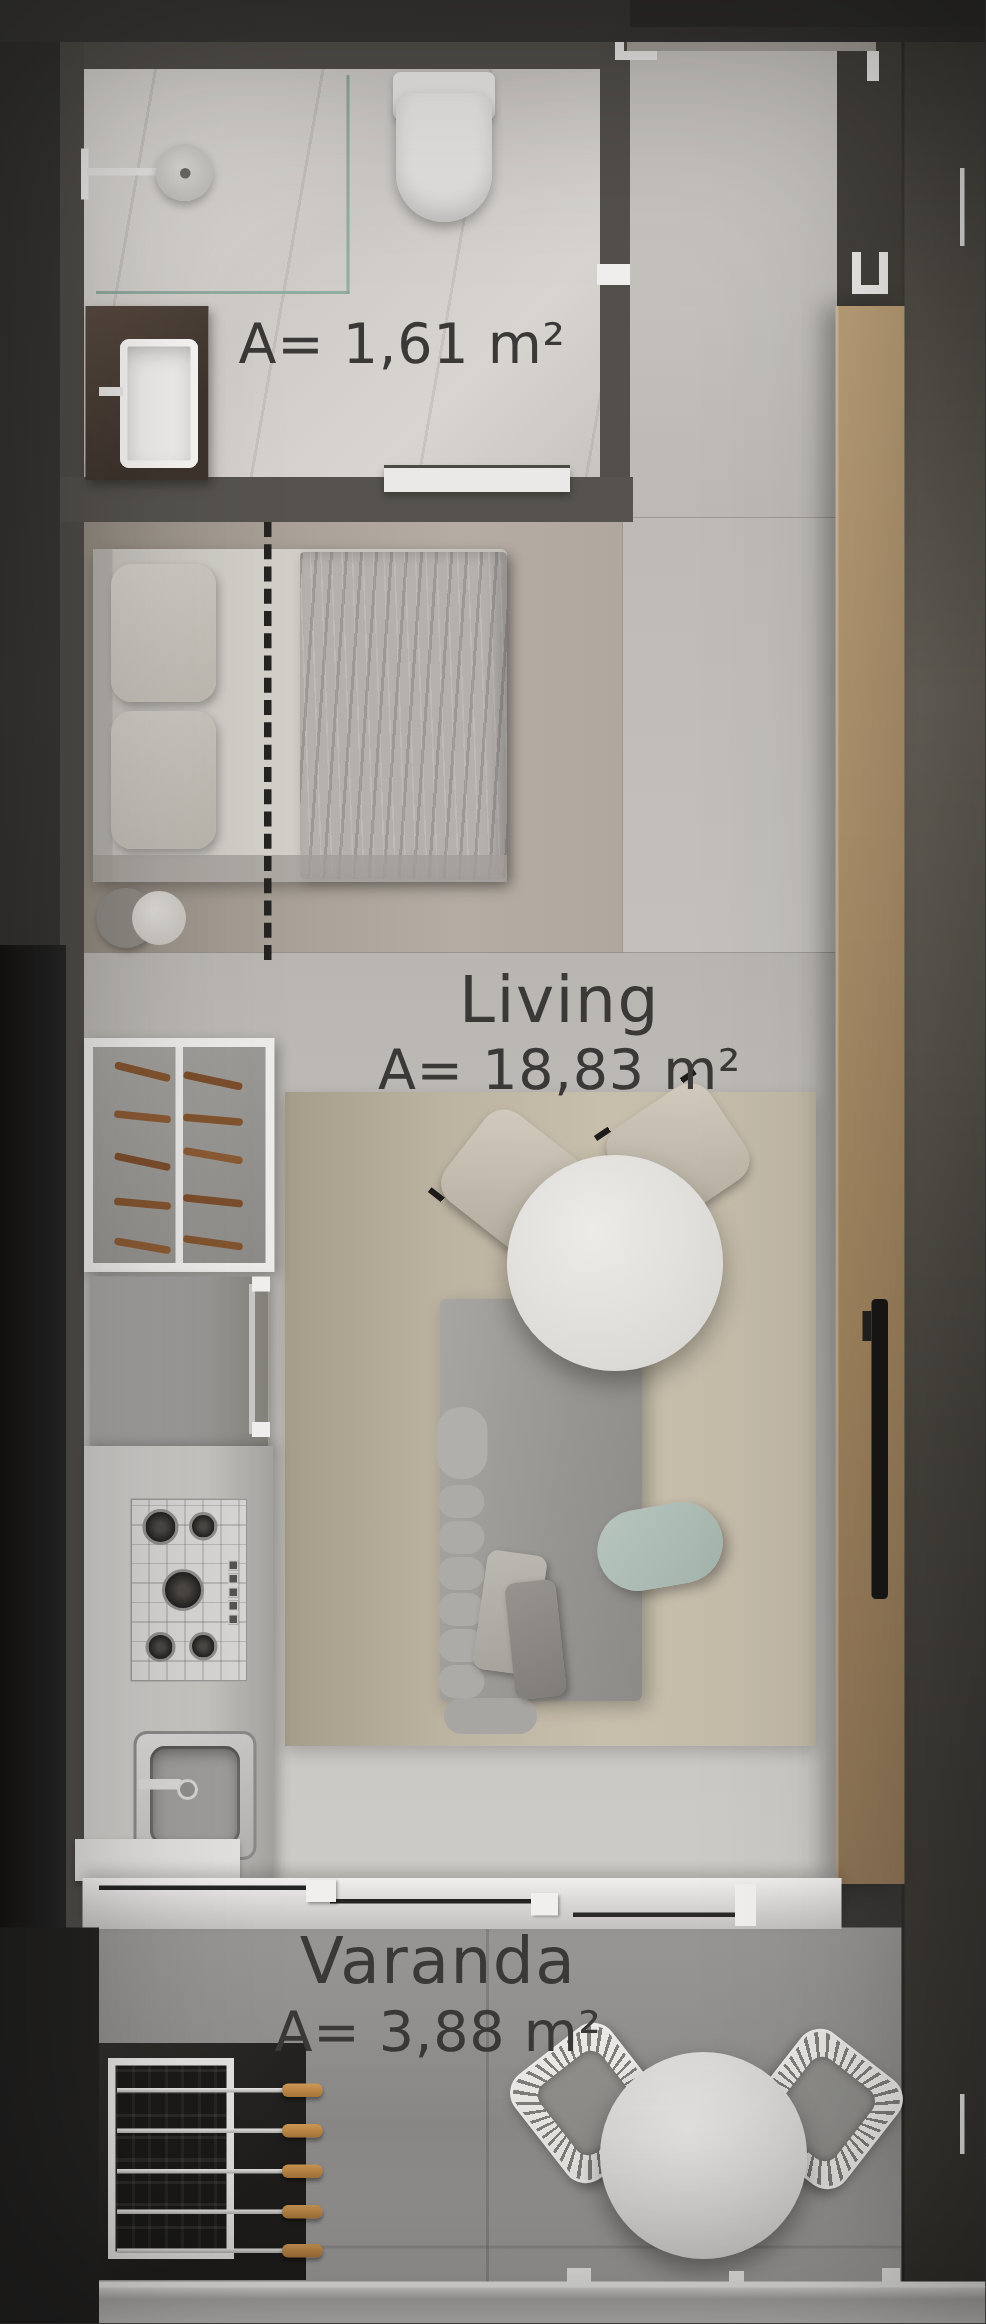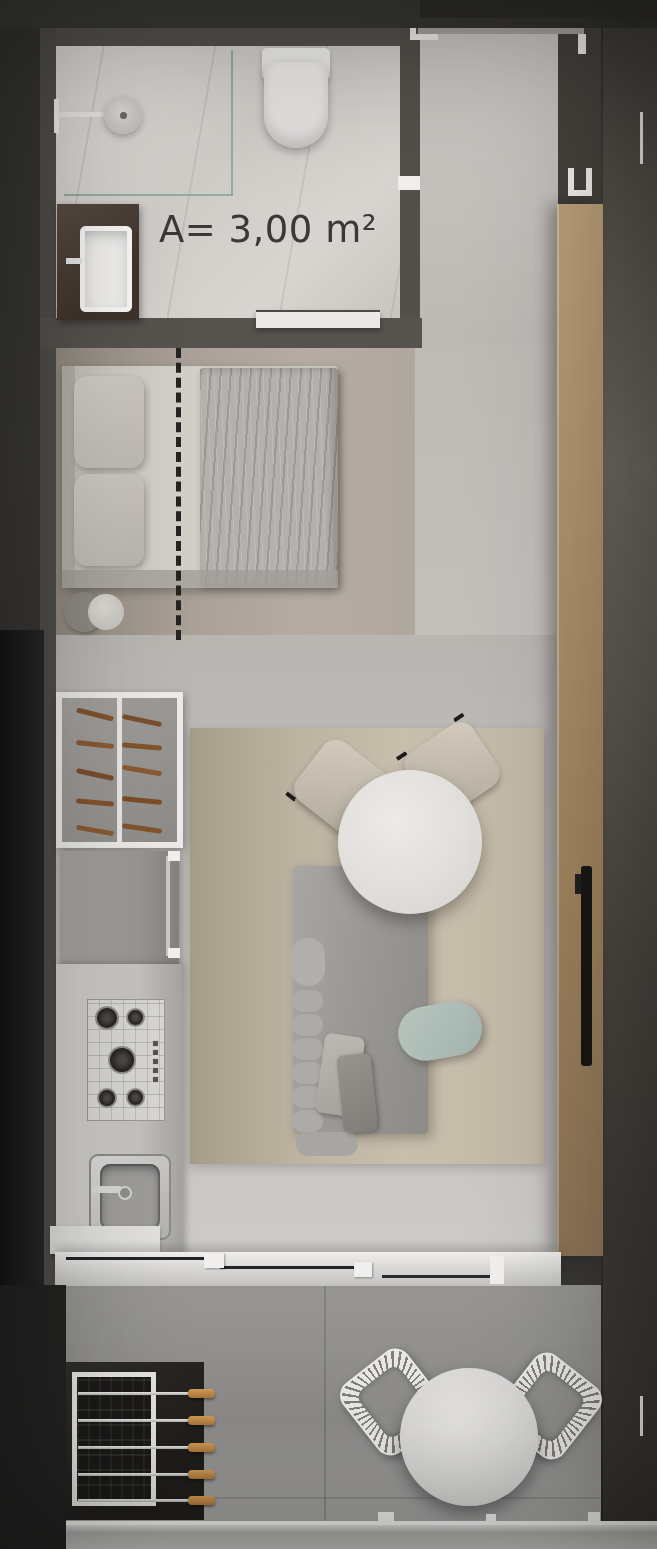--- a/index.html
+++ b/index.html
@@ -255,17 +255,25 @@
   <div class="abs jamb" style="left:486px;top:1514px;width:10px;height:10px;z-index:6;"></div>
   <div class="abs jamb" style="left:588px;top:1512px;width:12px;height:12px;z-index:6;"></div>
 
   <div class="abs" style="left:0;top:0;width:40px;height:1549px;background:linear-gradient(180deg,#343331,#3c3a38 30%,#343230 60%,#2c2b29);z-index:6;"></div>
   <div class="abs" style="left:0;top:630px;width:44px;height:660px;background:linear-gradient(90deg,#171615,#292827);z-index:7;"></div>
   <div class="abs" style="left:0;top:1285px;width:66px;height:264px;background:#242322;z-index:7;"></div>
   <div class="abs" style="left:0;top:0;width:657px;height:28px;background:linear-gradient(90deg,#3a3937,#393836 60%,#2f2e2c);z-index:6;"></div>
   <div class="abs" style="left:420px;top:0;width:237px;height:18px;background:#2d2c2a;z-index:7;"></div>
 
   <div class="lbl" style="left:148px;top:206px;width:240px;">
-    <div class="area">A= 3,00 m²</div>
+    <div class="area">A= 1,61 m²</div>
+  </div>
+  <div class="lbl" style="left:238px;top:645px;width:270px;">
+    <div class="name">Living</div>
+    <div class="area">A= 18,83 m²</div>
+  </div>
+  <div class="lbl" style="left:160px;top:1286px;width:264px;">
+    <div class="name">Varanda</div>
+    <div class="area">A= 3,88 m²</div>
   </div>
 
   <div class="vignette"></div>
 </div>
 
 </body></html>

